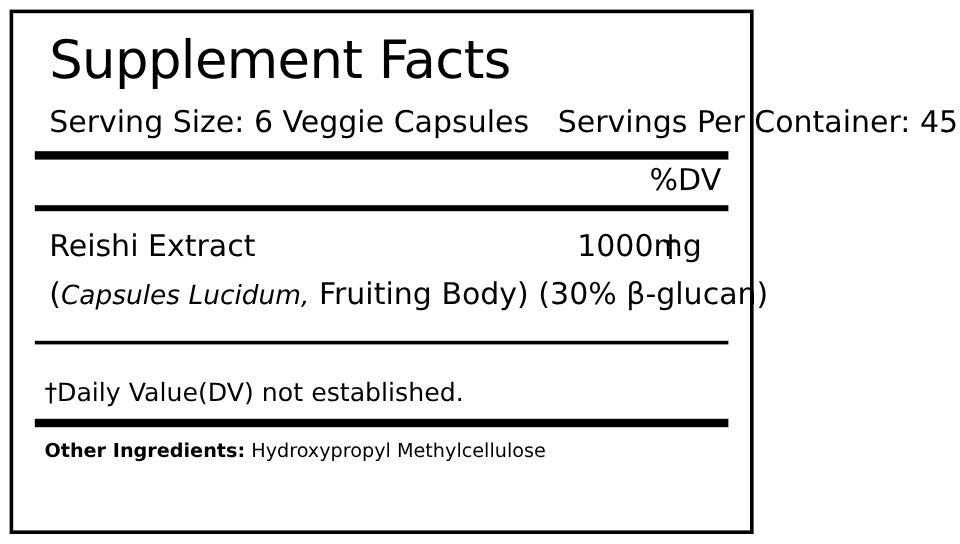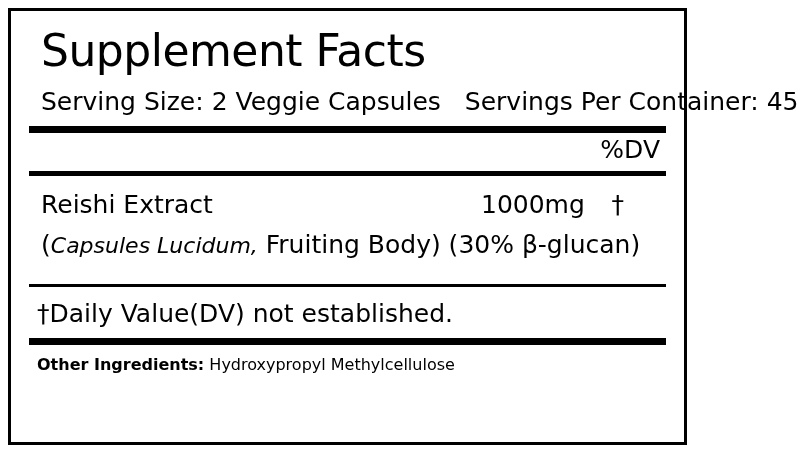--- a/index.html
+++ b/index.html
@@ -12,21 +12,21 @@
     height: 453px;
     font-family: "DejaVu Sans", sans-serif;
     color: #000000;
     overflow: hidden;
   }
 
   .panel {
     position: absolute;
     left: 8px;
     top: 8px;
-    width: 679px;
+    width: 620px;
     height: 437px;
     box-sizing: border-box;
     border: 3px solid #000000;
     background: #ffffff;
     padding: 0 18px;
   }
 
   .title {
     font-size: 44px;
     line-height: 1.0;
@@ -113,22 +113,22 @@
     top: 54px;
     font-size: 25px;
     white-space: nowrap;
   }
   .ing-sub .latin {
     font-style: italic;
     font-size: 22px;
   }
 
   .footnote {
-    font-size: 25px;
-    margin: 12px 0 0 8px;
+    font-size: 21px;
+    margin: 28px 0 0 8px;
     white-space: nowrap;
   }
 
   .other-row {
     margin: 10px 0 0 8px;
     font-size: 16px;
     white-space: nowrap;
   }
   .other-row .bold {
     font-weight: 700;
@@ -136,21 +136,21 @@
 </style>
 </head>
 <body>
 
 <div class="panel">
 
   <div class="title">Supplement Facts</div>
 
   <div class="serving-line">
     <span>Serving Size:</span>
-    <span>2 Veggie Capsules</span>
+    <span>6 Veggie Capsules</span>
     <span class="gap"></span>
     <span>Servings Per Container:</span>
     <span>45</span>
   </div>
 
   <div class="rule-thick"></div>
 
   <div class="header-row">
     <span class="dv-label">%DV</span>
   </div>

